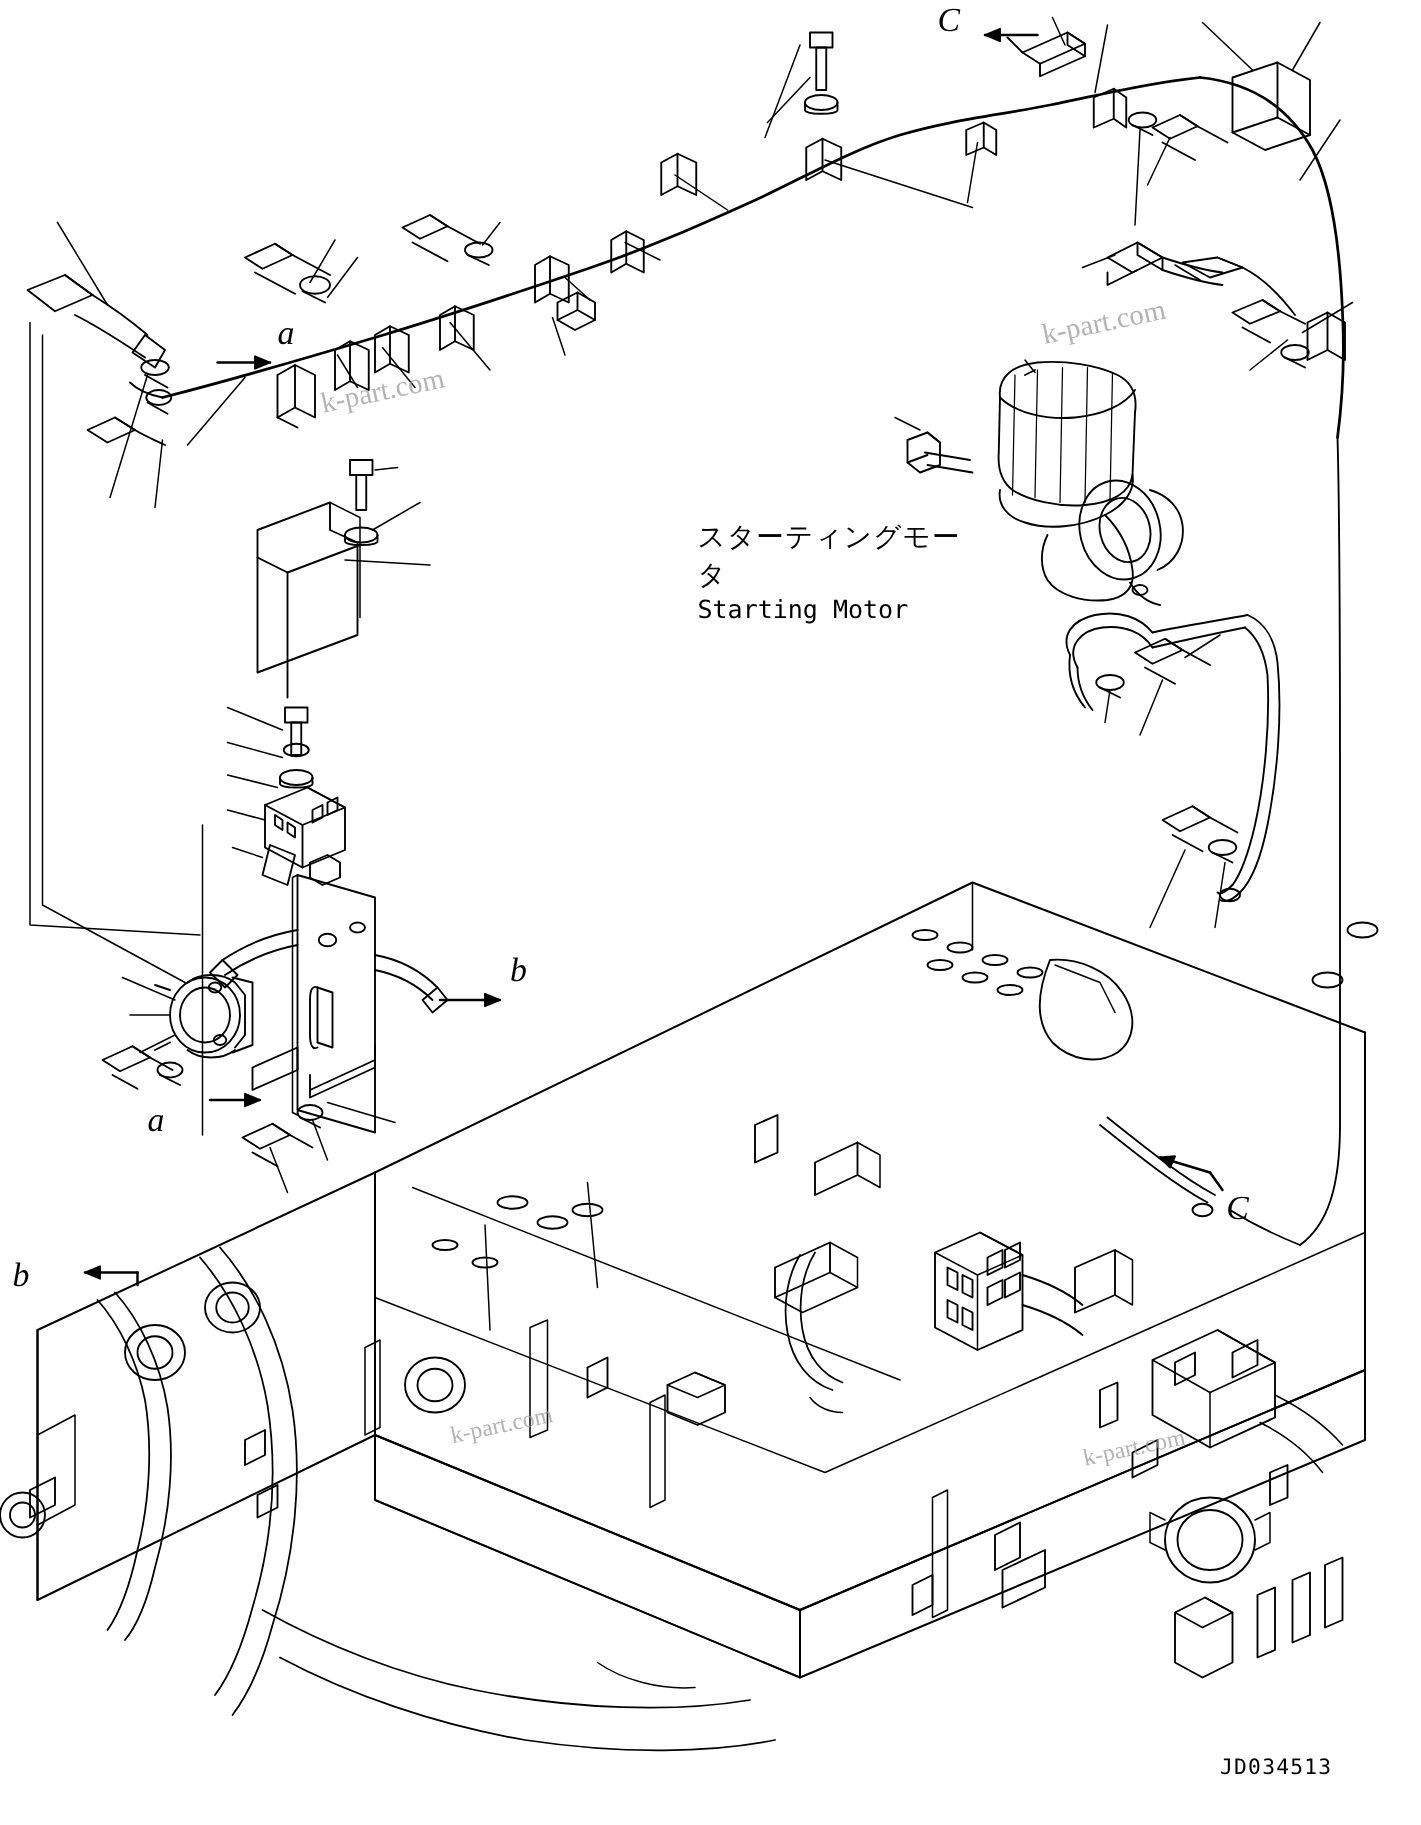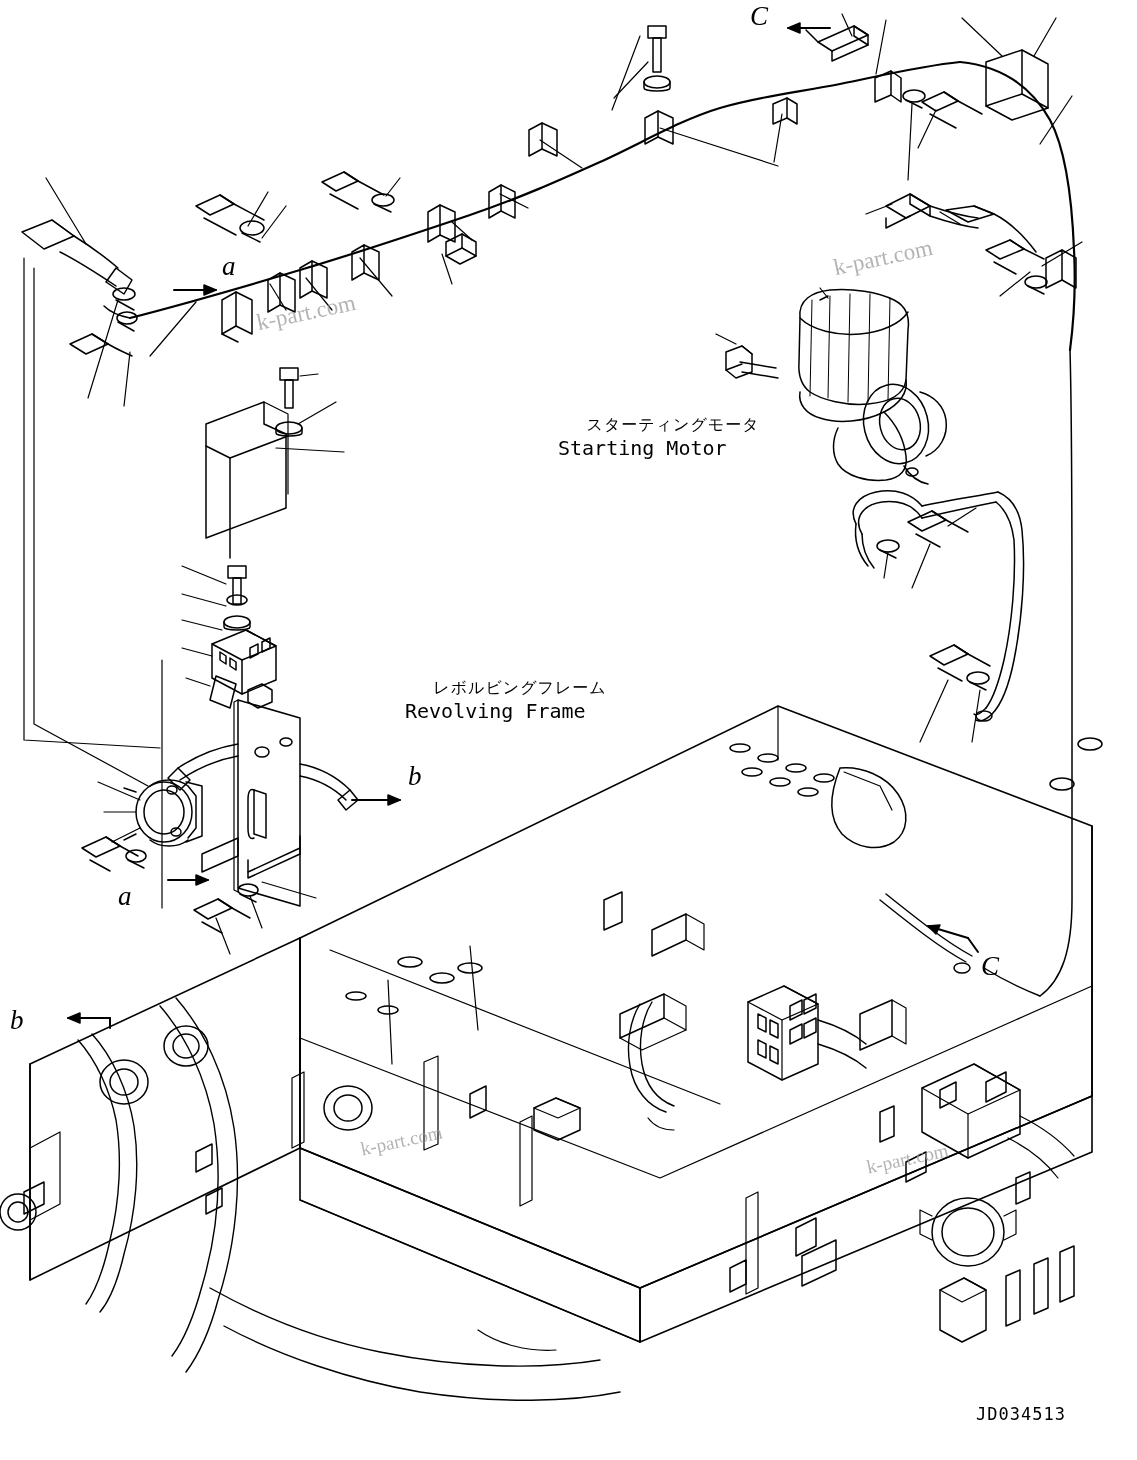--- a/index.html
+++ b/index.html
@@ -31,23 +31,23 @@
     line-height: 1.05;
   }
   .callout-letter {
     font-family: "Liberation Serif", serif;
     font-style: italic;
     font-size: 27px;
     font-weight: 400;
   }
   .jp-label {
     font-family: Liberation Serif, serif;
-    font-size: 16px;
+    font-size: 22px;
     letter-spacing: 1px;
-    text-align: center;
+    text-align: left;
   }
   .en-label {
     font-family: "DejaVu Sans Mono", monospace;
     font-size: 20px;
     letter-spacing: 0px;
     text-align: left;
   }
   .drawing-no {
     font-family: "DejaVu Sans Mono", monospace;
     font-size: 17px;
@@ -501,24 +501,20 @@
   <div class="lbl callout-letter" style="left:408px; top:762px;">b</div>
   <div class="lbl callout-letter" style="left:10px; top:1006px;">b</div>
   <div class="lbl callout-letter" style="left:750px; top:2px;">C</div>
   <div class="lbl callout-letter" style="left:981px; top:952px;">C</div>
 
   <div style="position:absolute; left:558px; top:415px; width:230px;">
     <div class="jp-label">スターティングモータ</div>
     <div class="en-label">Starting Motor</div>
   </div>
 
-  <div style="position:absolute; left:405px; top:678px; width:230px;">
-    <div class="jp-label">レボルビングフレーム</div>
-    <div class="en-label">Revolving Frame</div>
-  </div>
 
   <div class="lbl drawing-no" style="left:976px; top:1406px;">JD034513</div>
 
   <div class="watermark" style="left:833px; top:245px;">k-part.com</div>
   <div class="watermark" style="left:256px; top:300px;">k-part.com</div>
   <div class="watermark wm-small" style="left:360px; top:1130px;">k-part.com</div>
   <div class="watermark wm-small" style="left:866px; top:1148px;">k-part.com</div>
 
 </div>
 

